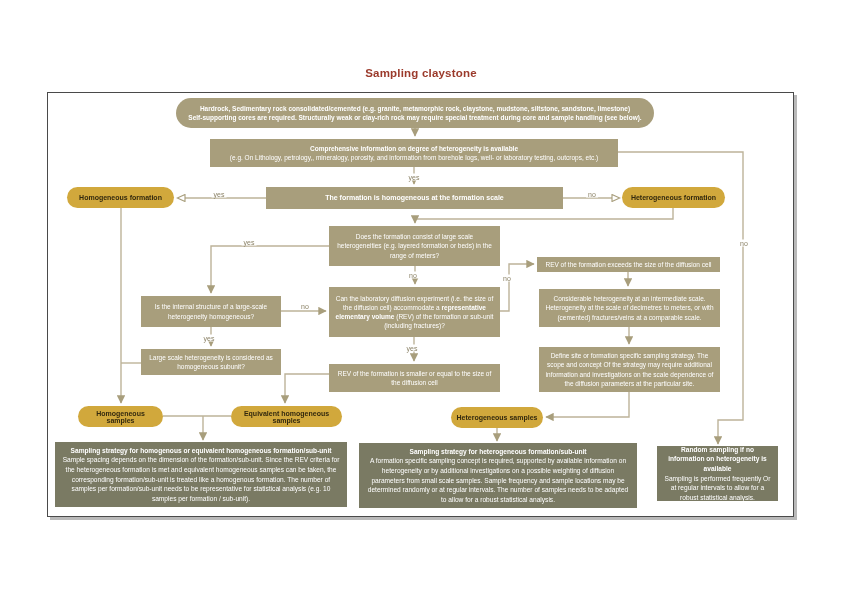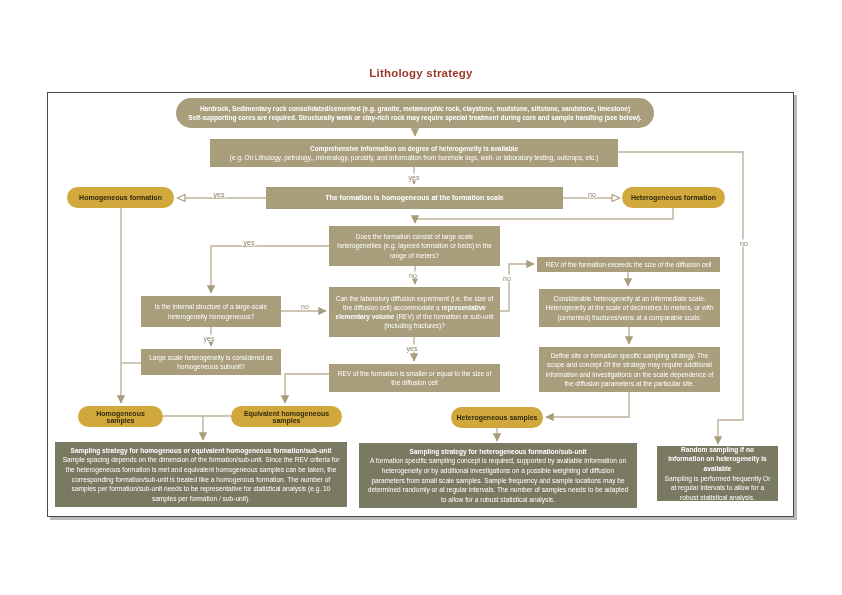--- a/index.html
+++ b/index.html
@@ -23,21 +23,21 @@
   .big .ttl{font-weight:bold;}
   .elabel{position:absolute;transform:translate(-50%,-50%);font-size:7px;
           color:#8B8266;background:#fff;padding:0 2px;line-height:1;}
   .rounded{border-radius:15px;}
 </style>
 </head>
 <body>
 
 <div id="canvas">
 
-  <div id="page-title">Lithology strategy</div>
+  <div id="page-title">Sampling claystone</div>
 
   <div id="frame"></div>
 
   <svg id="wires" viewBox="0 0 842 595">
     <defs>
       <marker id="arr" markerWidth="7" markerHeight="6" refX="5.5" refY="3" orient="auto">
         <path d="M0,0 L6,3 L0,6 Z" fill="#A89E7C"></path>
       </marker>
       <marker id="arrOpen" markerWidth="7" markerHeight="6" refX="5.5" refY="3" orient="auto">
         <path d="M0.5,0.5 L6,3 L0.5,5.5 Z" fill="#ffffff" stroke="#A89E7C" stroke-width="0.8"></path>

